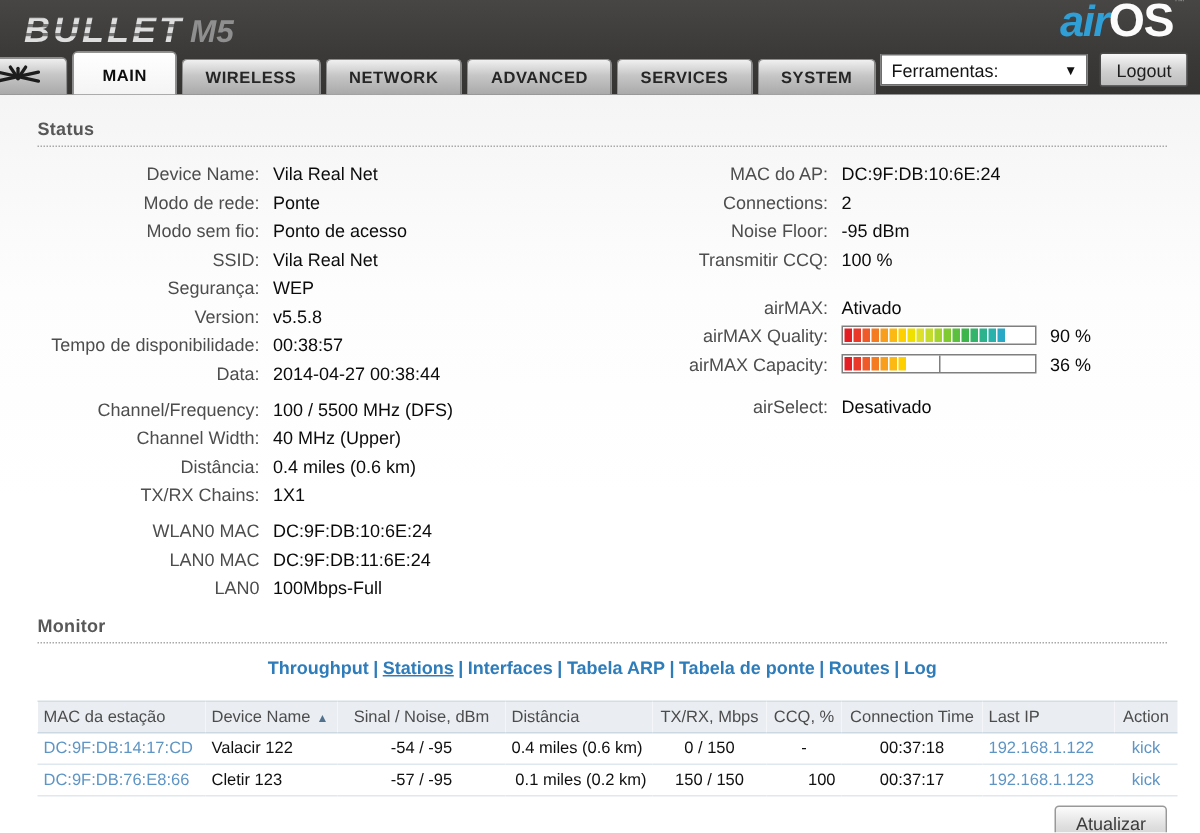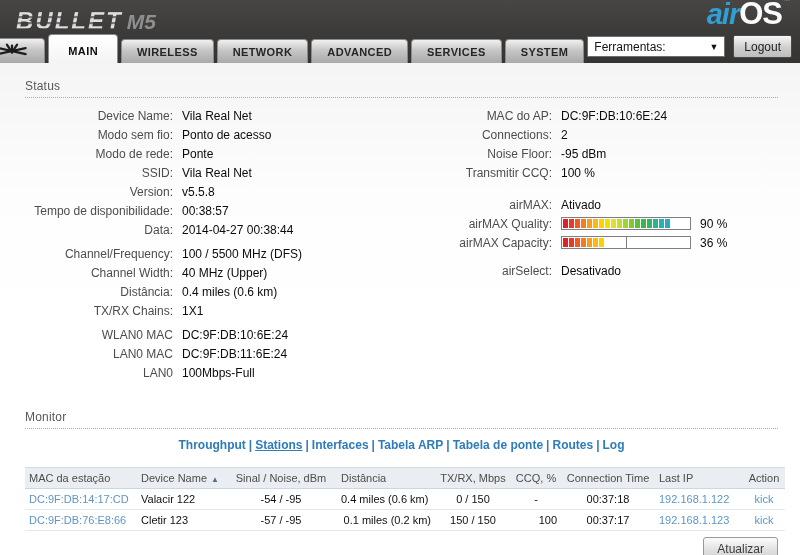--- a/index.html
+++ b/index.html
@@ -34,21 +34,21 @@
                   display:flex; align-items:center; justify-content:space-between;
                   font-size:12px; color:#141414; padding:0 6px; cursor:pointer; }
   .caret { font-size:9px; color:#111; }
   .logout-btn { margin-left:8px; height:23px; padding:0 10px; font-size:12px; color:#1e1e1e;
                 background:linear-gradient(180deg,#f7f7f7,#cfcfcf 55%,#bdbdbd);
                 border:1px solid #4a4a4a; border-radius:2px; cursor:pointer;
                 font-family:"Liberation Sans",sans-serif; }
 
   
   .content { padding:8px 22px 0 25px; }
-  .section-title { font-size:12px; font-weight:normal; color:#585858; letter-spacing:.2px;
+  .section-title { font-size:12px; font-weight:bold; color:#585858; letter-spacing:.2px;
                    border-bottom:1px dotted #a9a9a9; padding-bottom:4px; margin-top:8px; }
   .status-columns { position:relative; height:296px; margin-top:8px; }
   .scol { position:absolute; top:0; }
   .scol.left  { left:0; }
   .scol.right { left:353px; }
   .srow { display:flex; align-items:center; height:19px; font-size:12px; white-space:nowrap; }
   .scol.left  .lbl { width:148px; }
   .scol.right .lbl { width:174px; }
   .lbl { text-align:right; color:#4d4d4d; margin-right:9px; flex:none; }
   .val { color:#0b0b0b; }
@@ -123,30 +123,34 @@
 
     <section>
       <h2 class="section-title">Status</h2>
       <div class="status-columns">
         <div class="scol left" id="status-left">
             <div class="srow">
               <span class="lbl">Device Name:</span>
               <span class="val">Vila Real Net</span>
             </div>
             <div class="srow">
+              <span class="lbl">Modo de rede:</span>
+              <span class="val">Ponte</span>
+            </div>
+            <div class="srow">
               <span class="lbl">Modo sem fio:</span>
               <span class="val">Ponto de acesso</span>
             </div>
             <div class="srow">
-              <span class="lbl">Modo de rede:</span>
-              <span class="val">Ponte</span>
-            </div>
-            <div class="srow">
               <span class="lbl">SSID:</span>
               <span class="val">Vila Real Net</span>
+            </div>
+            <div class="srow">
+              <span class="lbl">Segurança:</span>
+              <span class="val">WEP</span>
             </div>
             <div class="srow">
               <span class="lbl">Version:</span>
               <span class="val">v5.5.8</span>
             </div>
             <div class="srow">
               <span class="lbl">Tempo de disponibilidade:</span>
               <span class="val">00:38:57</span>
             </div>
             <div class="srow">

